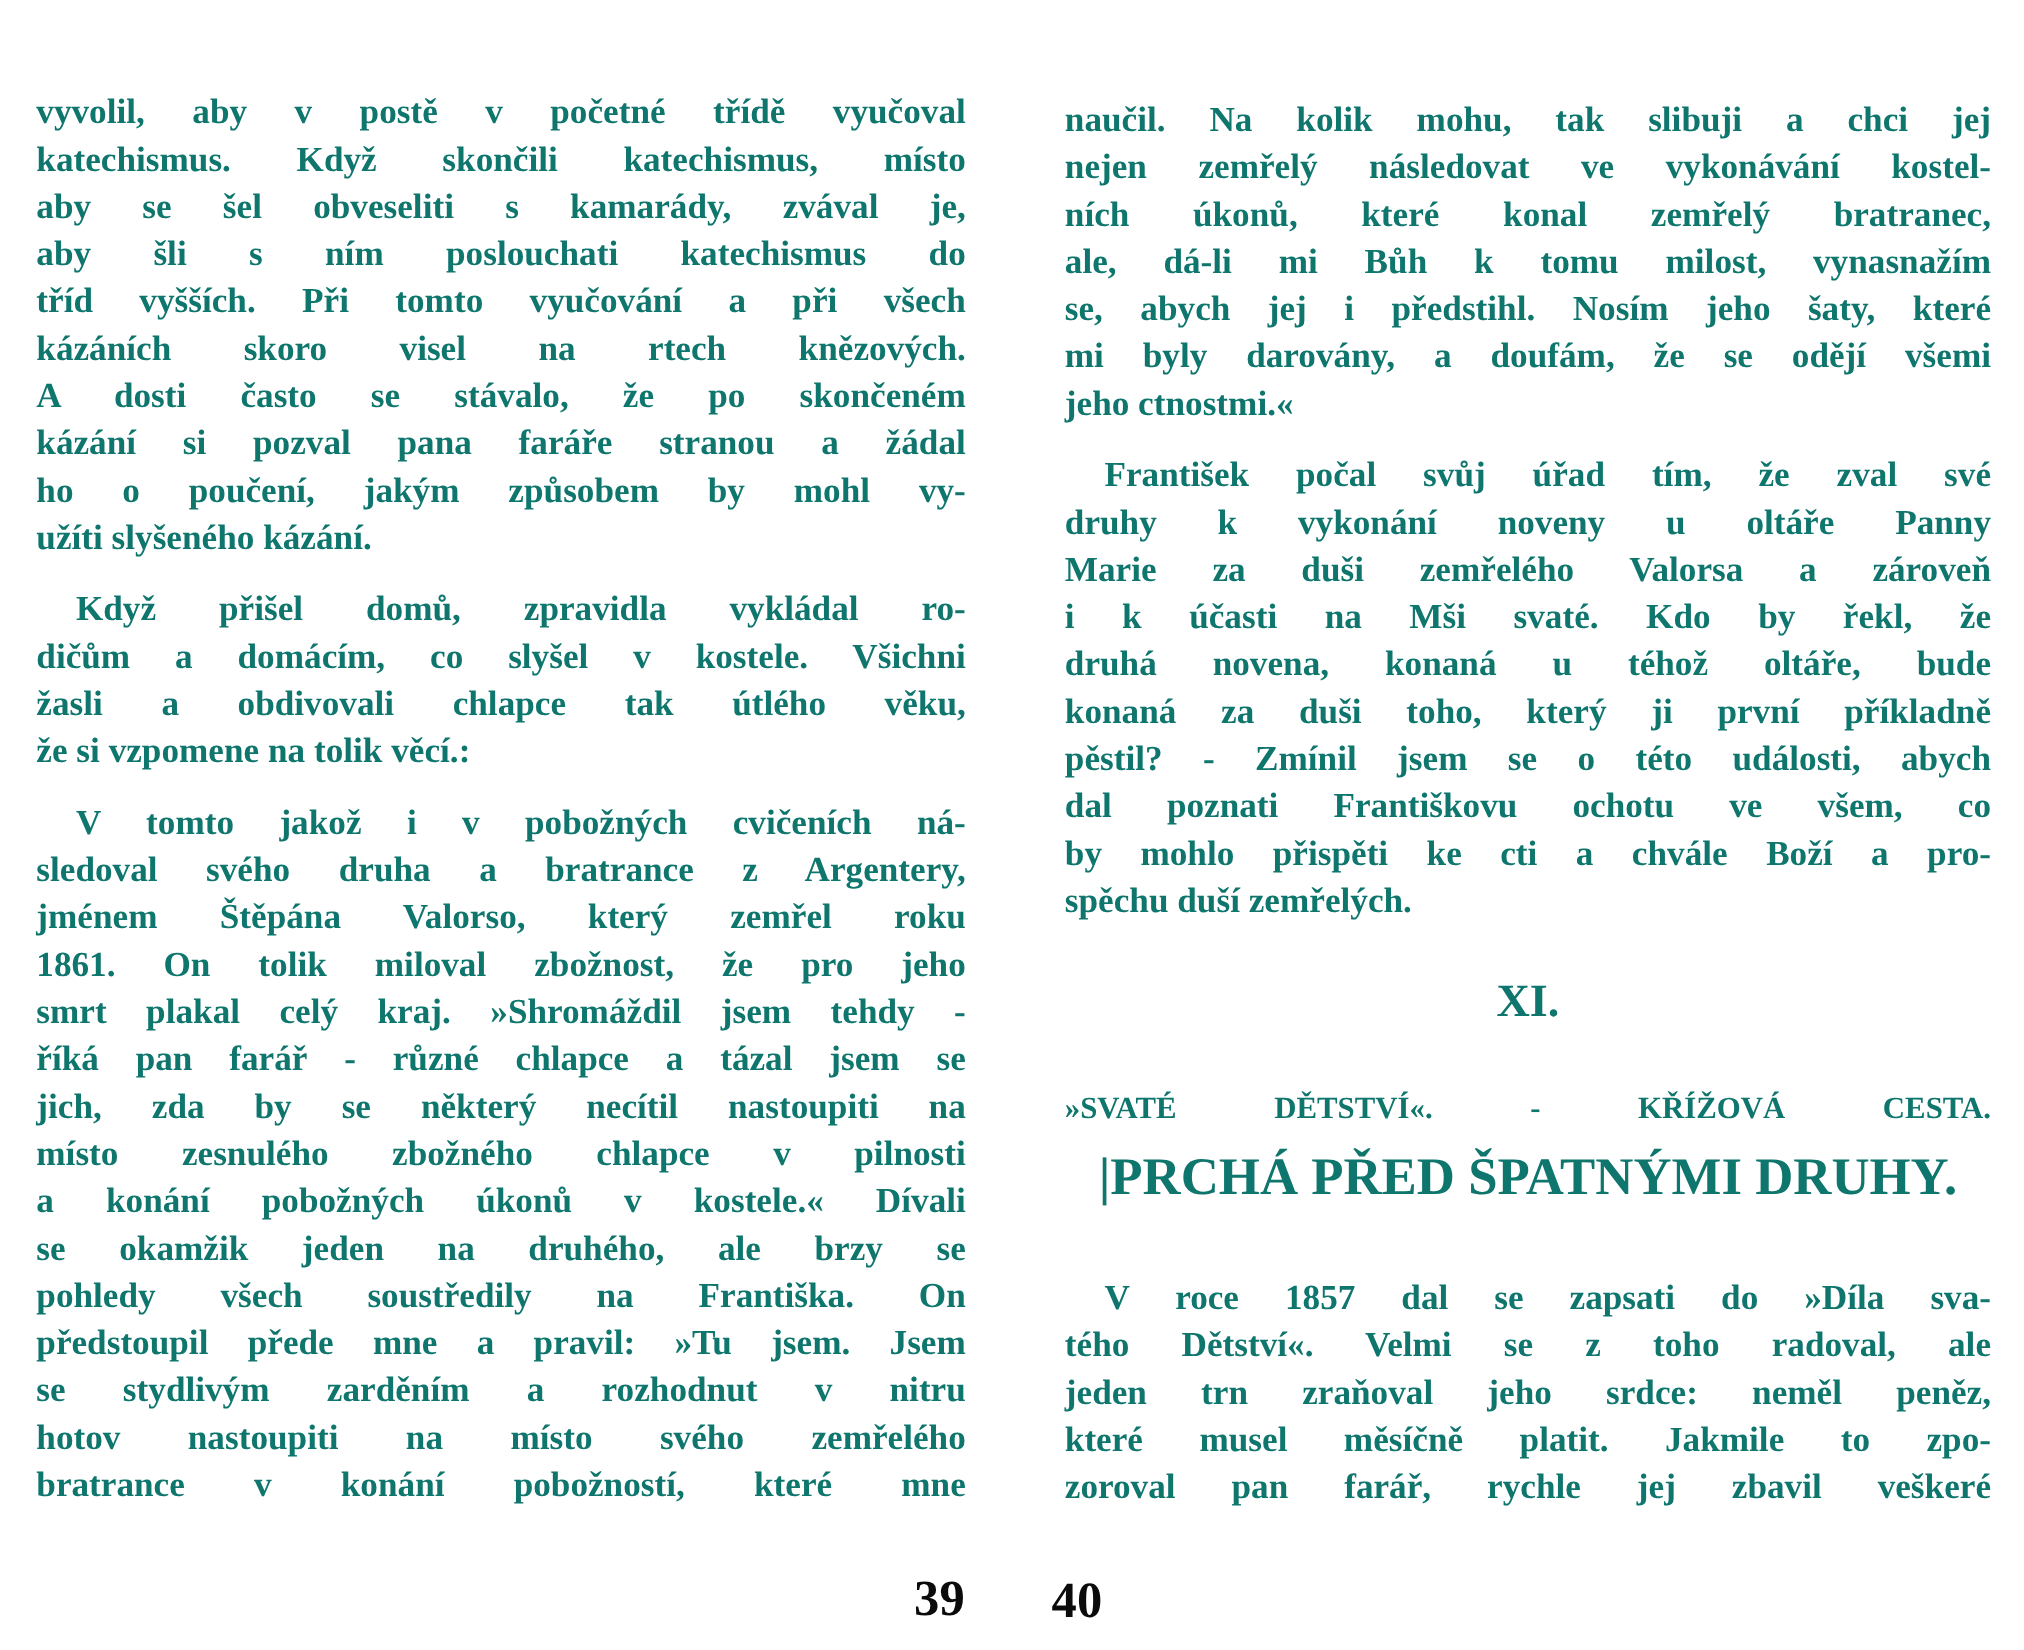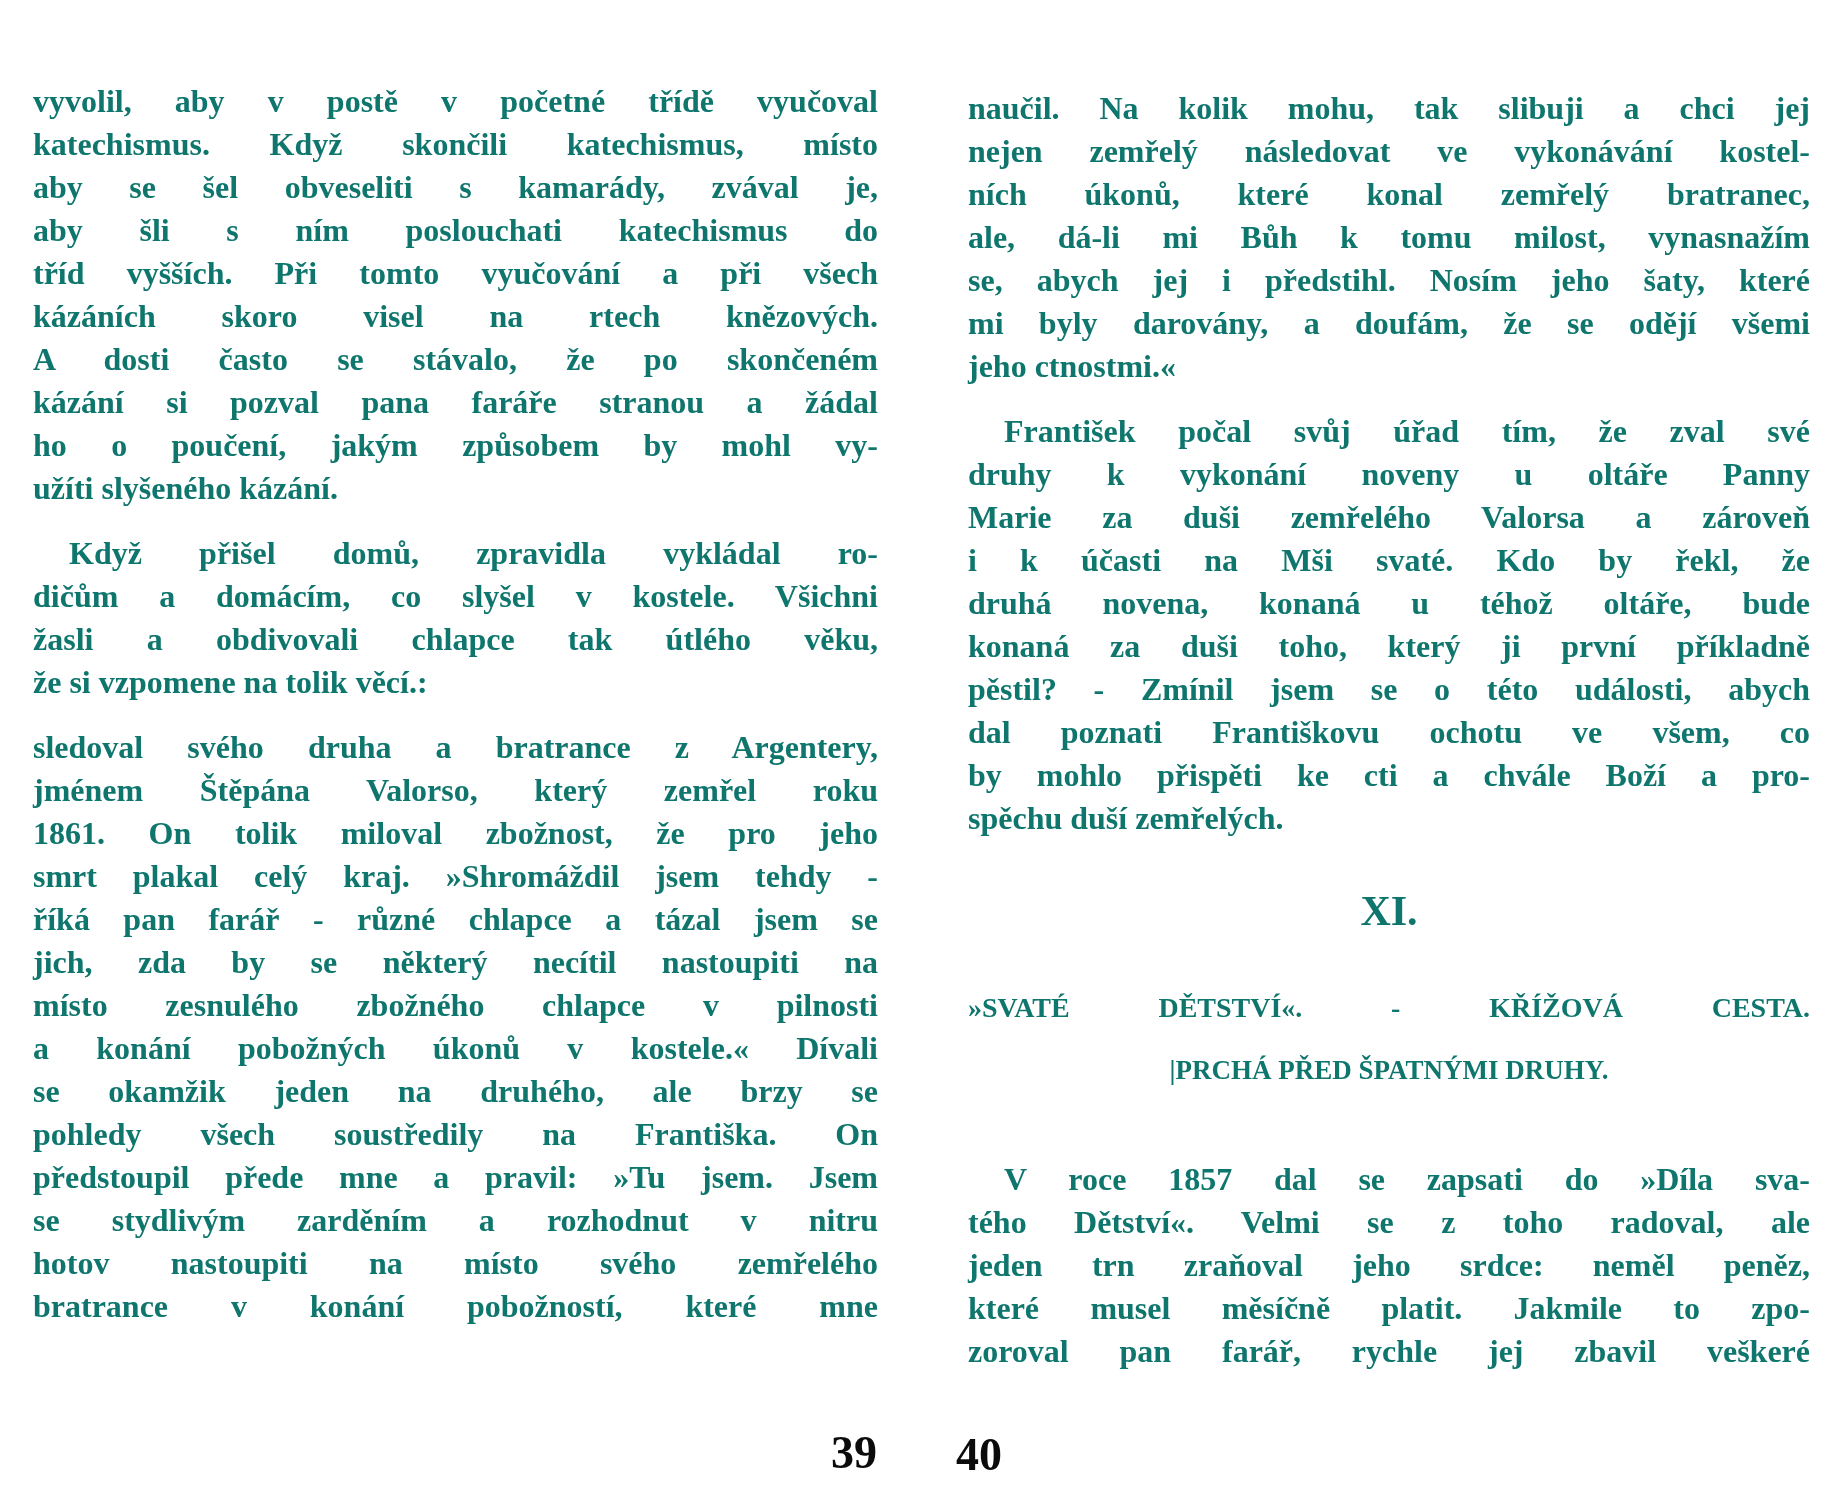--- a/index.html
+++ b/index.html
@@ -50,21 +50,21 @@
   .title1 {
     margin-top: 46px;
     font-size: 28px;
     font-weight: bold;
     line-height: 52px;
     text-align: justify;
     text-align-last: justify;
   }
   .title2 {
     margin-top: 10px;
-    font-size: 27px;
+    font-size: 48px;
     font-weight: bold;
     line-height: 52px;
     text-align: center;
   }
   .after-heading { margin-top: 62px; }
 
   .pagenum {
     position: absolute;
     font-size: 46px;
     font-weight: bold;
@@ -92,20 +92,21 @@
         <div class="line">ho o poučení, jakým způsobem by mohl vy-</div>
         <div class="line short">užíti slyšeného kázání.</div>
       </div>
       <div class="para">
         <div class="line indent">Když přišel domů, zpravidla vykládal ro-</div>
         <div class="line">dičům a domácím, co slyšel v kostele. Všichni</div>
         <div class="line">žasli a obdivovali chlapce tak útlého věku,</div>
         <div class="line short">že si vzpomene na tolik věcí.:</div>
       </div>
       <div class="para">
+        <div class="line indent">V tomto jakož i v pobožných cvičeních ná-</div>
         <div class="line">sledoval svého druha a bratrance z Argentery,</div>
         <div class="line">jménem Štěpána Valorso, který zemřel roku</div>
         <div class="line">1861. On tolik miloval zbožnost, že pro jeho</div>
         <div class="line">smrt plakal celý kraj. »Shromáždil jsem tehdy -</div>
         <div class="line">říká pan farář - různé chlapce a tázal jsem se</div>
         <div class="line">jich, zda by se některý necítil nastoupiti na</div>
         <div class="line">místo zesnulého zbožného chlapce v pilnosti</div>
         <div class="line">a konání pobožných úkonů v kostele.« Dívali</div>
         <div class="line">se okamžik jeden na druhého, ale brzy se</div>
         <div class="line">pohledy všech soustředily na Františka. On</div>

